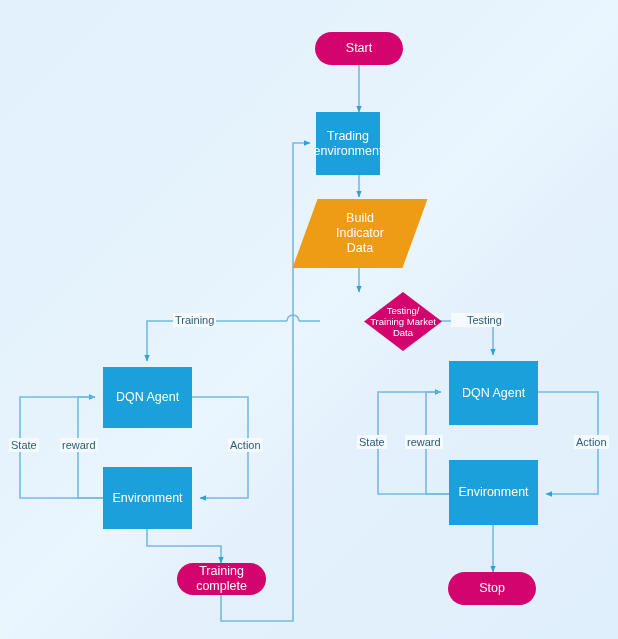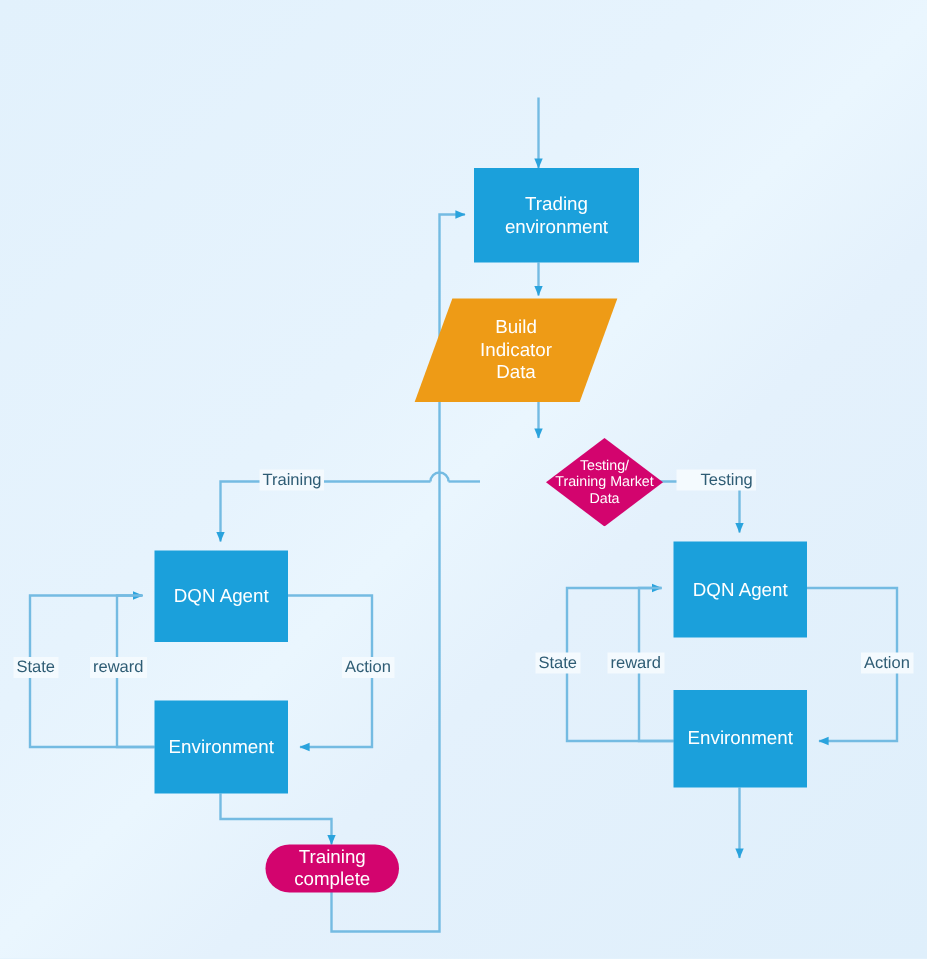--- a/index.html
+++ b/index.html
@@ -92,27 +92,30 @@
       <path d="M449,494 L378,494 L378,392 L441,392" marker-end="url(#ar)"></path>
 
       <path d="M449,494 L426,494 L426,392 L441,392"></path>
 
       <path d="M538,392 L598,392 L598,494 L546,494" marker-end="url(#ar)"></path>
 
       <path d="M493,525 L493,572" marker-end="url(#ar)"></path>
     </g>
   </svg>
 
+  <div class="node term" style="left:315px;top:32px;width:88px;height:33px;">
+    <span>Start</span>
+  </div>
 
-  <div class="node rect" style="left:316px;top:112px;width:110px;height:63px;">
+  <div class="node rect" style="left:316px;top:112px;width:64px;height:63px;">
     <span>Trading
 environment</span>
   </div>
 
-  <div class="node para" style="left:289px;top:199px;width:110px;height:69px;">
+  <div class="node para" style="left:305px;top:199px;width:110px;height:69px;">
     <span class="skew"></span>
     <span class="ptext">Build
 Indicator
 Data</span>
   </div>
 
   <div class="node diamond" style="left:320px;top:292px;width:78px;height:59px;">
     <span class="dshape"></span>
     <span class="dtext">Testing/
 Training Market
@@ -133,20 +136,23 @@
   </div>
 
   <div class="node rect" style="left:449px;top:361px;width:89px;height:64px;">
     <span>DQN Agent</span>
   </div>
 
   <div class="node rect" style="left:449px;top:460px;width:89px;height:65px;">
     <span>Environment</span>
   </div>
 
+  <div class="node term" style="left:448px;top:572px;width:88px;height:33px;">
+    <span>Stop</span>
+  </div>
 
   <div class="edge-label" style="left:173px;top:313px;">Training</div>
 
   <div class="edge-label" style="left:451px;top:313px;padding-left:16px;">Testing</div>
 
   <div class="edge-label" style="left:9px;top:438px;">State</div>
 
   <div class="edge-label" style="left:60px;top:438px;">reward</div>
 
   <div class="edge-label" style="left:228px;top:438px;">Action</div>

